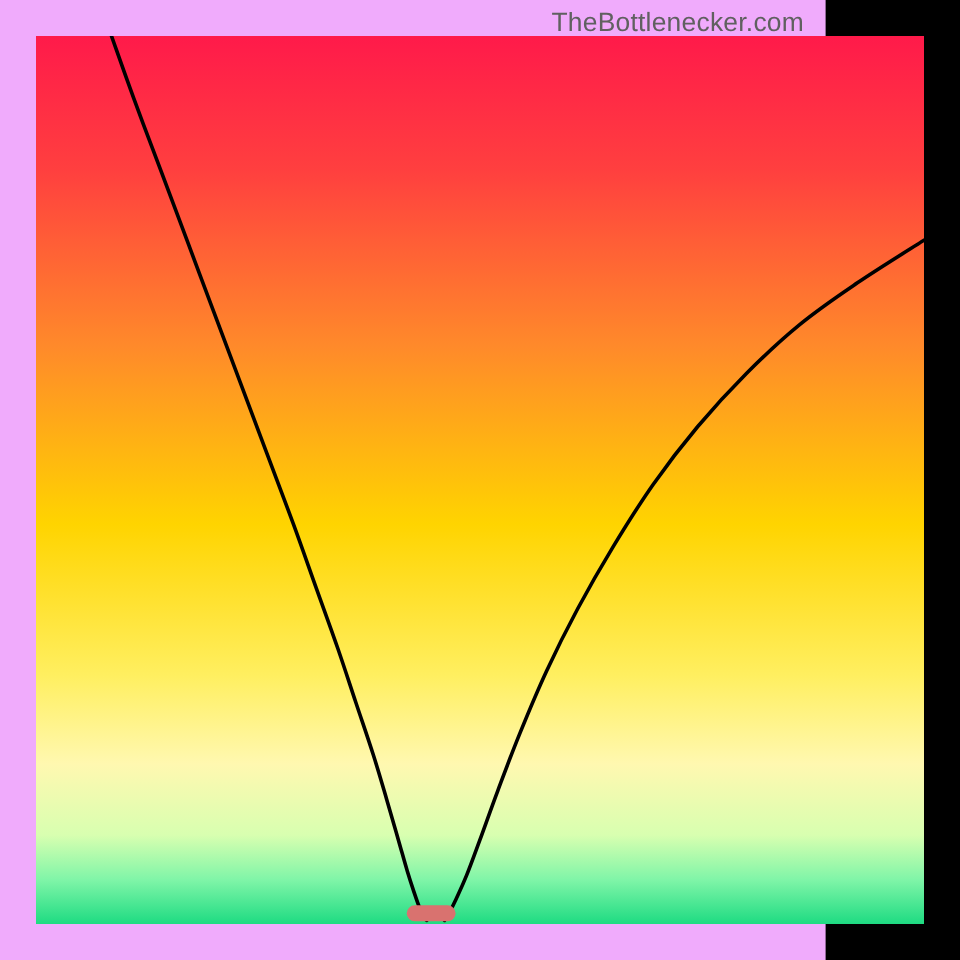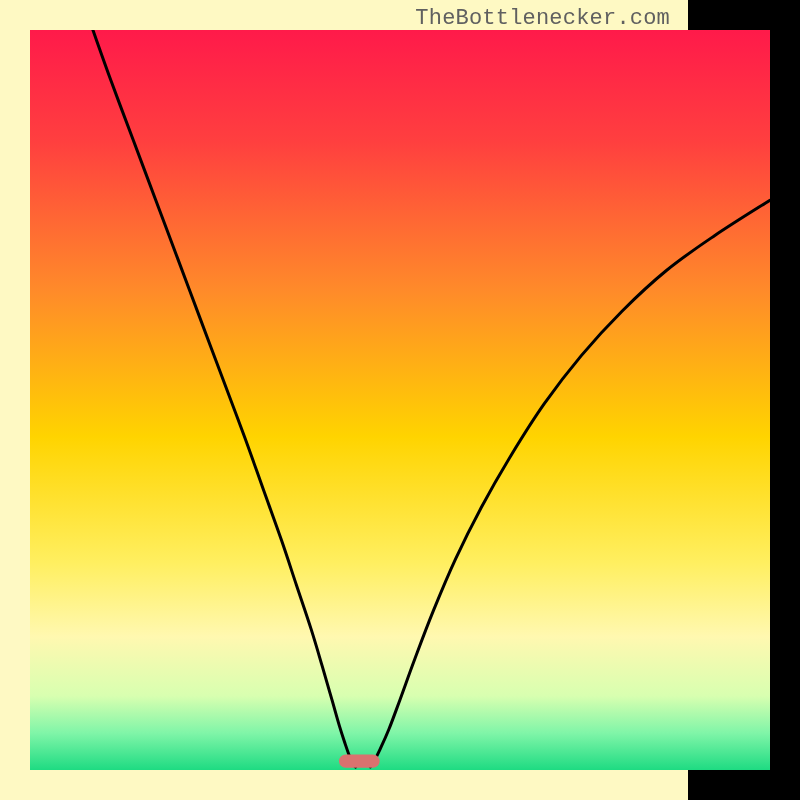--- a/index.html
+++ b/index.html
@@ -8,22 +8,21 @@
     width: 800px;
     height: 800px;
     background: #000;
     overflow: hidden;
     font-family: Arial, Helvetica, sans-serif;
   }
   .frame {
     position: relative;
     width: 688px;
     height: 800px;
-    background: #fef9c3;
-    font-family: Liberation Mono, monospace;
+    background: #f0abfc;
   }
   .watermark {
     position: absolute;
     top: 6px;
     right: 18px;
     color: #606060;
     font-size: 22px;
     font-weight: 500;
     letter-spacing: 0.2px;
     z-index: 10;

